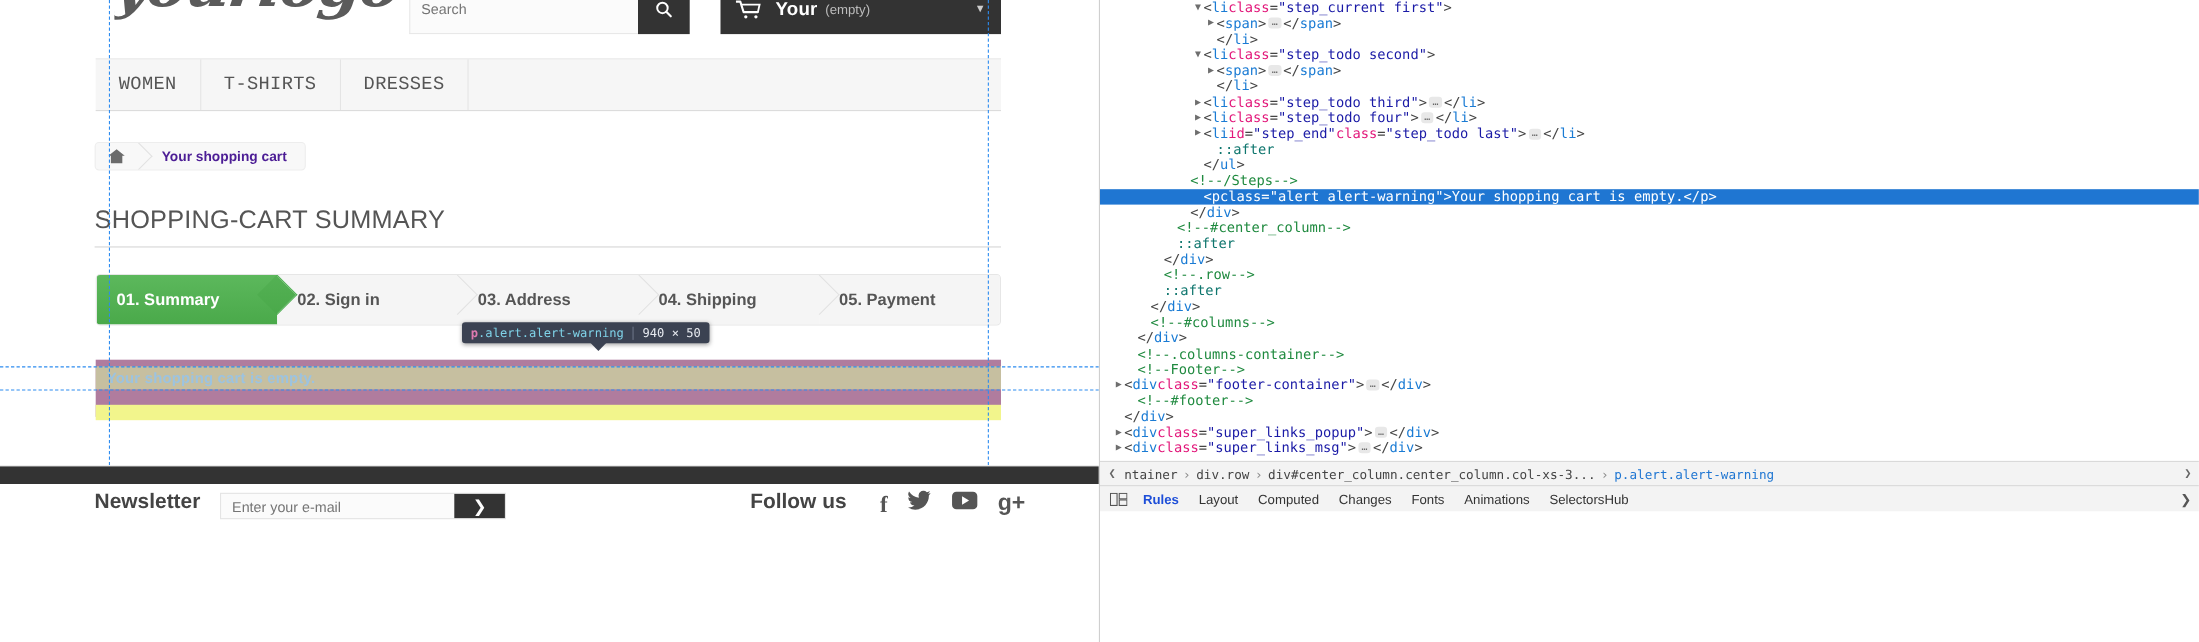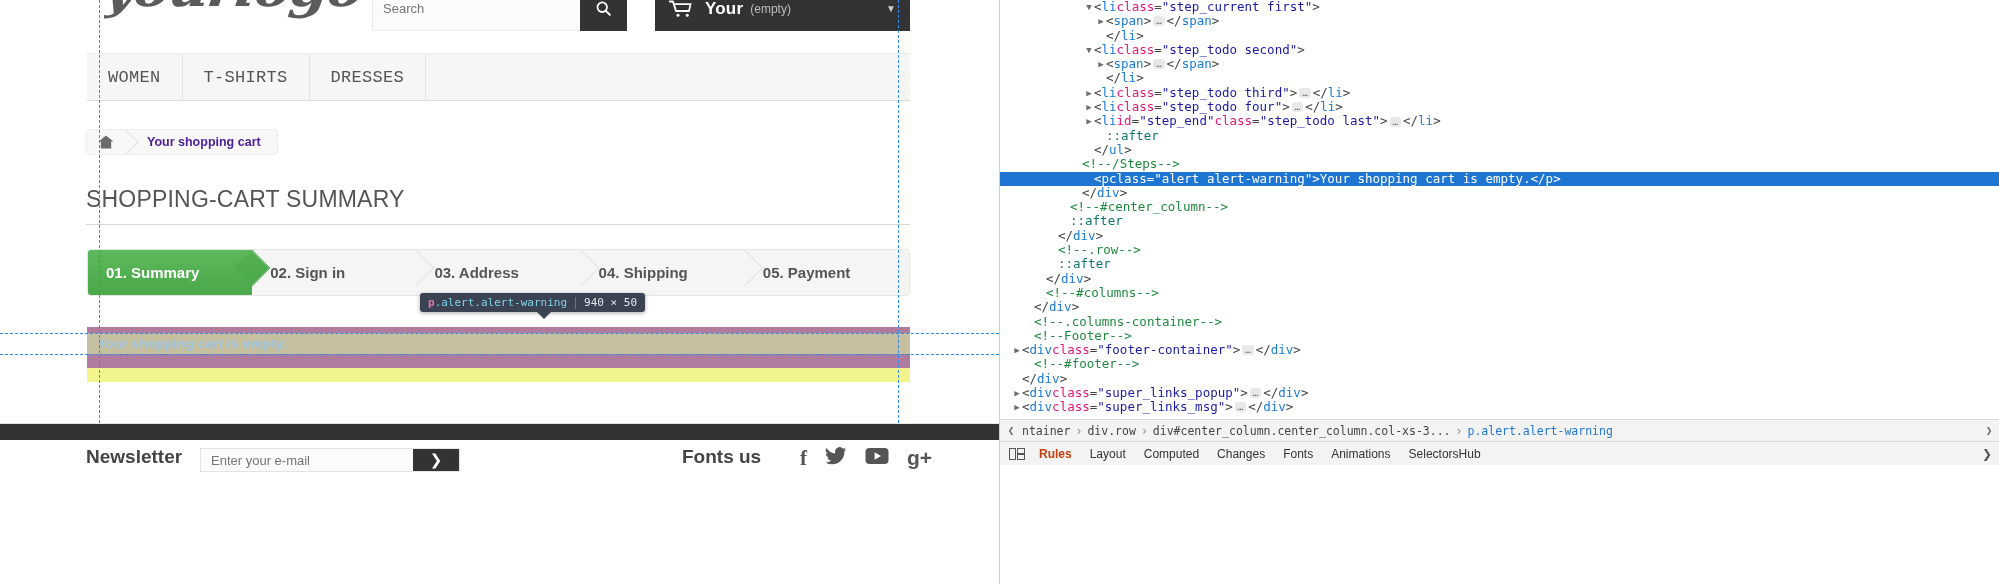--- a/index.html
+++ b/index.html
@@ -284,21 +284,21 @@
     position:absolute; left:0; top:441px; width:1000px; height:24px;
     background:#f3f3f3; border-top:1px solid #d9d9d9;
     display:flex; align-items:center; font-size:12px;
     color:#333333; padding-left:4px;
     font-family:"Liberation Sans", sans-serif;
   }
   .dt-tabs .tab{
     padding:0 9px; height:100%; display:flex; align-items:center;
     cursor:pointer; white-space:nowrap;
   }
-  .dt-tabs .tab.active{ color:#c2410c; font-weight:bold; }
+  .dt-tabs .tab.active{ color:#1d4ed8; font-weight:bold; }
   .panes-icon{
     width:26px; height:100%; display:flex; align-items:center;
     justify-content:center; cursor:pointer;
   }
   .dt-tabs .arrowR{
     margin-left:auto; padding:0 8px; color:#555555; cursor:pointer;
   }
   .dt-body{
     position:absolute; left:0; top:465px; width:1000px; height:119px;
     background:#ffffff;
@@ -393,21 +393,21 @@
     <span class="dim">940 × 50</span>
   </div>
 
   <div class="page-footer">
     <div class="footer-dark"></div>
     <div class="newsletter-title">Newsletter</div>
     <div class="newsletter-input">
       <input type="text" placeholder="Enter your e-mail" style="">
       <div class="newsletter-go">❯</div>
     </div>
-    <div class="follow-title">Fonts us</div>
+    <div class="follow-title">Follow us</div>
     <div class="social">
       <span style="font-weight:bold;font-family:'Liberation Serif',serif;">f</span>
       <span>
         <svg width="22" height="18" viewBox="0 0 22 18">
             <path d="M21 2.1c-.8.35-1.6.58-2.5.68A4.3 4.3 0 0 0 20.4.4c-.85.5-1.8.87-2.8 1.07A4.35 4.35 0 0 0 10.2 5.4c0 .34.04.67.11.99A12.3 12.3 0 0 1 1.4.9a4.36 4.36 0 0 0 1.35 5.8c-.72-.02-1.4-.22-2-.55v.06a4.35 4.35 0 0 0 3.5 4.26c-.36.1-.74.15-1.14.15-.28 0-.55-.02-.82-.07a4.36 4.36 0 0 0 4.07 3.02A8.73 8.73 0 0 1 .4 15.4a12.3 12.3 0 0 0 6.66 1.95c8 0 12.37-6.62 12.37-12.36l-.01-.56A8.8 8.8 0 0 0 21 2.1z" fill="#555555"></path>
           </svg>
       </span>
       <span>
         <svg width="24" height="18" viewBox="0 0 24 18">
             <rect x="0.5" y="1" width="23" height="16" rx="4" fill="#555555"></rect>

